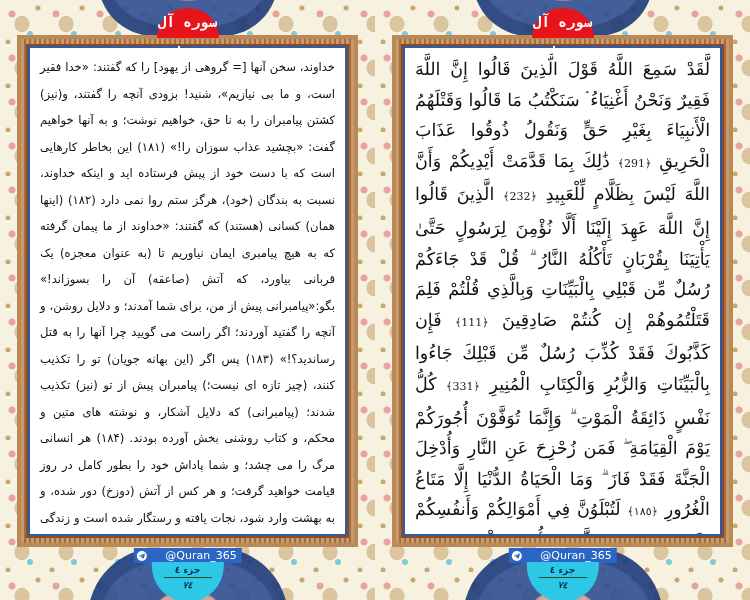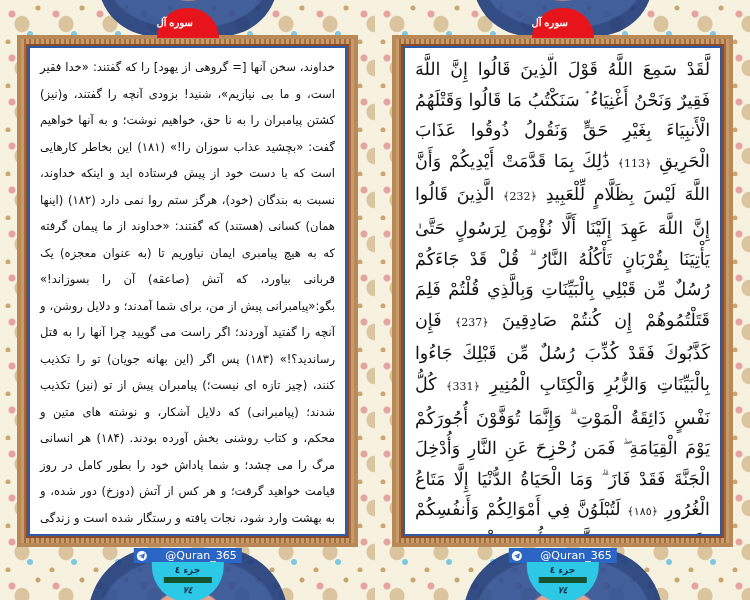--- a/index.html
+++ b/index.html
@@ -33,23 +33,23 @@
     .medallion-bottom {
       position: absolute; bottom: -18px; left: 50%; transform: translateX(-50%);
       width: 200px; height: 70px; border-radius: 100px 100px 0 0;
       background: radial-gradient(ellipse at 50% 90%, #e29a88 0 22%, #2e4f93 24% 60%, #1d3a7a 62%);
       opacity: 0.9;
     }
     .surah-badge {
       position: absolute; top: 8px; left: 50%; transform: translateX(-50%);
       width: 62px; height: 30px; border-radius: 31px 31px 0 0;
       background: #e8141c; color: #fff;
-      font-size: 10px; font-weight: bold; text-align: left;
+      font-size: 14px; font-weight: bold; text-align: center;
       line-height: 30px; direction: rtl; z-index: 3;
-      font-family: Liberation Sans, sans-serif;
+      font-family: Liberation Mono, monospace;
     }
     .frame {
       position: absolute; left: 17px; top: 35px; width: 341px; height: 512px;
       background: #b98a57;
       box-sizing: border-box;
       padding: 4px;
     }
     .frame-inner {
       width: 100%; height: 100%; box-sizing: border-box;
       background: repeating-linear-gradient(90deg, #c99b6a 0 3px, #a46d3f 3px 5px);
@@ -95,21 +95,21 @@
       width: 10px; height: 10px; border-radius: 50%; background: #fff;
       display: inline-flex; align-items: center; justify-content: center;
     }
     .tg-icon svg { width: 8px; height: 8px; }
     .juz-disc {
       width: 72px; height: 40px; margin-top: -1px;
       background: #2cc8e6; border-radius: 0 0 36px 36px;
       display: flex; flex-direction: column; align-items: center;
       font-size: 9px; color: #0b2a4a; font-weight: bold;
     }
-    .juz-disc .juz { direction: rtl; padding-top: 3px; border-bottom: 6px solid #14532d; width: 48px; text-align: center; padding-bottom: 2px; }
+    .juz-disc .juz { direction: rtl; padding-top: 3px; border-bottom: 1px solid #14532d; width: 48px; text-align: center; padding-bottom: 2px; }
     .juz-disc .pg { padding-top: 2px; font-style: italic; }
   </style>
 </head>
 <body>
 
 <div class="page page-left">
   <div class="medallion-top"></div>
   <div class="surah-badge">سوره آل عمران</div>
   <div class="frame">
     <div class="frame-inner">
@@ -139,25 +139,25 @@
 
 <div class="page page-right">
   <div class="medallion-top"></div>
   <div class="surah-badge">سوره آل عمران</div>
   <div class="frame">
     <div class="frame-inner">
       <div class="frame-line">
         <div class="text-area">
           <p class="arabic">
             <span>لَّقَدْ سَمِعَ اللَّهُ قَوْلَ الَّذِينَ قَالُوا إِنَّ اللَّهَ فَقِيرٌ وَنَحْنُ أَغْنِيَاءُ ۘ سَنَكْتُبُ مَا قَالُوا وَقَتْلَهُمُ الْأَنبِيَاءَ بِغَيْرِ حَقٍّ وَنَقُولُ ذُوقُوا عَذَابَ الْحَرِيقِ</span>
-            <span class="ayah-num">﴿113﴾</span>
+            <span class="ayah-num">﴿291﴾</span>
             <span>ذَٰلِكَ بِمَا قَدَّمَتْ أَيْدِيكُمْ وَأَنَّ اللَّهَ لَيْسَ بِظَلَّامٍ لِّلْعَبِيدِ</span>
             <span class="ayah-num">﴿232﴾</span>
             <span>الَّذِينَ قَالُوا إِنَّ اللَّهَ عَهِدَ إِلَيْنَا أَلَّا نُؤْمِنَ لِرَسُولٍ حَتَّىٰ يَأْتِيَنَا بِقُرْبَانٍ تَأْكُلُهُ النَّارُ ۗ قُلْ قَدْ جَاءَكُمْ رُسُلٌ مِّن قَبْلِي بِالْبَيِّنَاتِ وَبِالَّذِي قُلْتُمْ فَلِمَ قَتَلْتُمُوهُمْ إِن كُنتُمْ صَادِقِينَ</span>
-            <span class="ayah-num">﴿237﴾</span>
+            <span class="ayah-num">﴿111﴾</span>
             <span>فَإِن كَذَّبُوكَ فَقَدْ كُذِّبَ رُسُلٌ مِّن قَبْلِكَ جَاءُوا بِالْبَيِّنَاتِ وَالزُّبُرِ وَالْكِتَابِ الْمُنِيرِ</span>
             <span class="ayah-num">﴿331﴾</span>
             <span>كُلُّ نَفْسٍ ذَائِقَةُ الْمَوْتِ ۗ وَإِنَّمَا تُوَفَّوْنَ أُجُورَكُمْ يَوْمَ الْقِيَامَةِ ۖ فَمَن زُحْزِحَ عَنِ النَّارِ وَأُدْخِلَ الْجَنَّةَ فَقَدْ فَازَ ۗ وَمَا الْحَيَاةُ الدُّنْيَا إِلَّا مَتَاعُ الْغُرُورِ</span>
             <span class="ayah-num">﴿١٨٥﴾</span>
             <span>لَتُبْلَوُنَّ فِي أَمْوَالِكُمْ وَأَنفُسِكُمْ وَلَتَسْمَعُنَّ مِنَ الَّذِينَ أُوتُوا الْكِتَابَ مِن قَبْلِكُمْ وَمِنَ الَّذِينَ أَشْرَكُوا أَذًى كَثِيرًا ۚ وَإِن تَصْبِرُوا وَتَتَّقُوا فَإِنَّ ذَٰلِكَ مِنْ عَزْمِ الْأُمُورِ</span>
             
           </p>
         </div>
       </div>
     </div>

